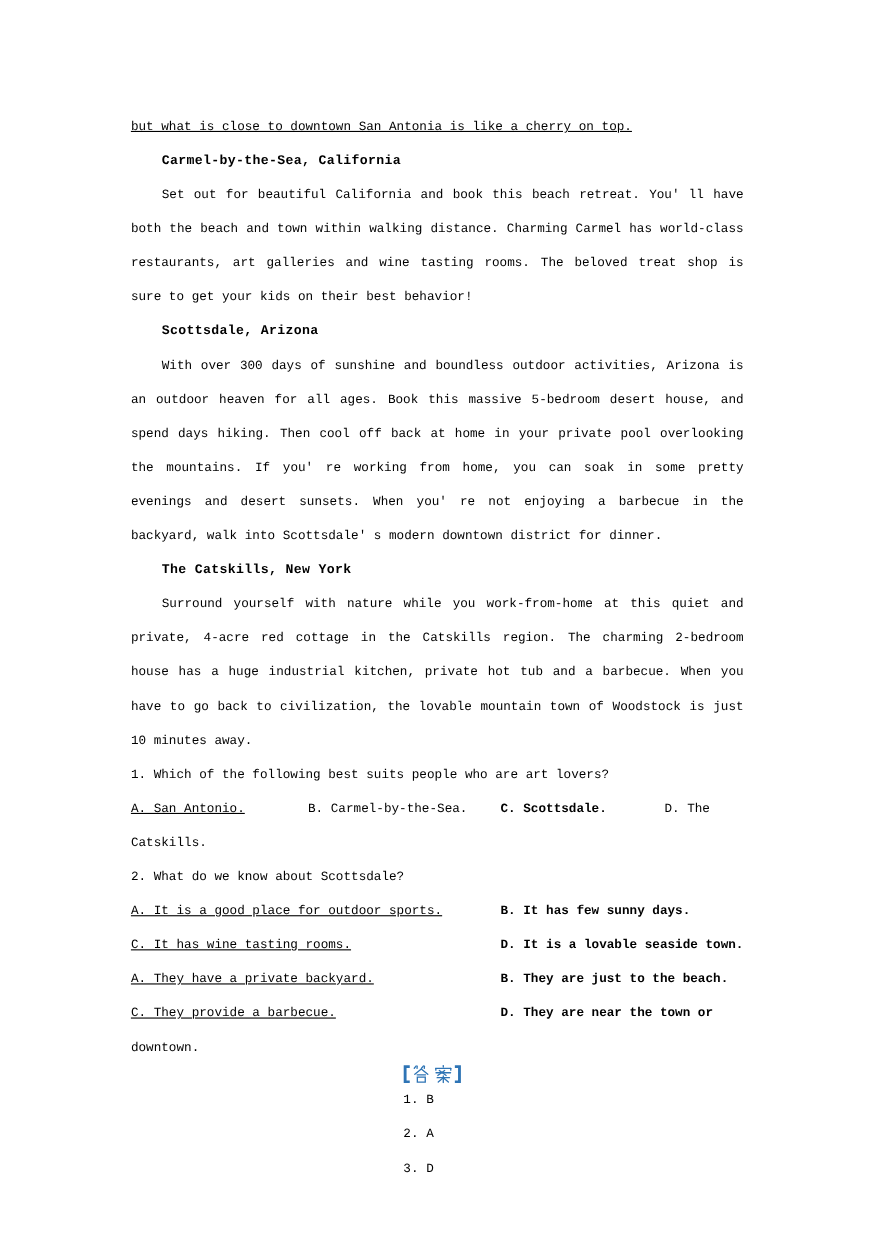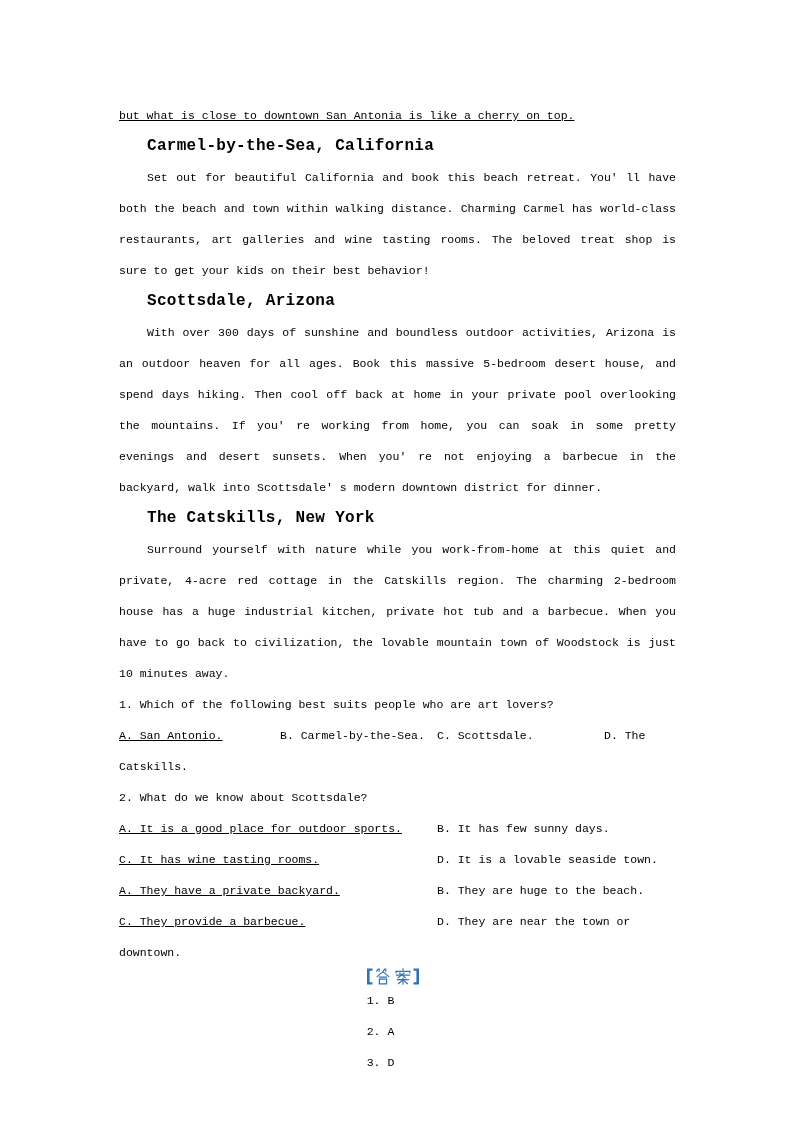--- a/index.html
+++ b/index.html
@@ -16,36 +16,36 @@
     left: 119px; top: 100px;
     width: 557px;
     font-size: 11.5px;
     line-height: 31px;
   }
   .doc p { margin: 0; }
   .intro { text-align: left; text-decoration: underline; }
   .heading {
     font-weight: bold;
     text-indent: 28px;
-    font-size: 16px;
+    font-size: 12px;
     letter-spacing: 0.3px;
   }
   .para {
     text-align: justify;
     text-indent: 28px;
   }
   .qline { text-align: left; }
   .optrow { position: relative; height: 31px; }
   .optrow span {
     position: absolute; top: 0;
     white-space: nowrap;
   }
   .c0 { left: 0; text-decoration: underline; }
   .c1 { left: 161px; }
-  .c2 { left: 318px; }
+  .c2 { left: 336px; font-weight: bold; }
   .c3 { left: 485px; }
   .answer-line {
     display: flex;
     align-items: center;
     height: 31px;
     flex-direction: column;
   }
   .answer-label {
     margin-left: -2px;
     margin-right: 7px;
@@ -92,21 +92,21 @@
     <span class="c0">A. It is a good place for outdoor sports.</span>
     <span class="c2">B. It has few sunny days.</span>
   </div>
   <div class="optrow">
     <span class="c0">C. It has wine tasting rooms.</span>
     <span class="c2">D. It is a lovable seaside town.</span>
   </div>
 
   <div class="optrow">
     <span class="c0">A. They have a private backyard.</span>
-    <span class="c2">B. They are huge to the beach.</span>
+    <span class="c2">B. They are just to the beach.</span>
   </div>
   <div class="optrow">
     <span class="c0">C. They provide a barbecue.</span>
     <span class="c2">D. They are near the town or</span>
   </div>
   <p class="qline">downtown.</p>
 
   <div class="answer-line">
     <span class="answer-label">
 

